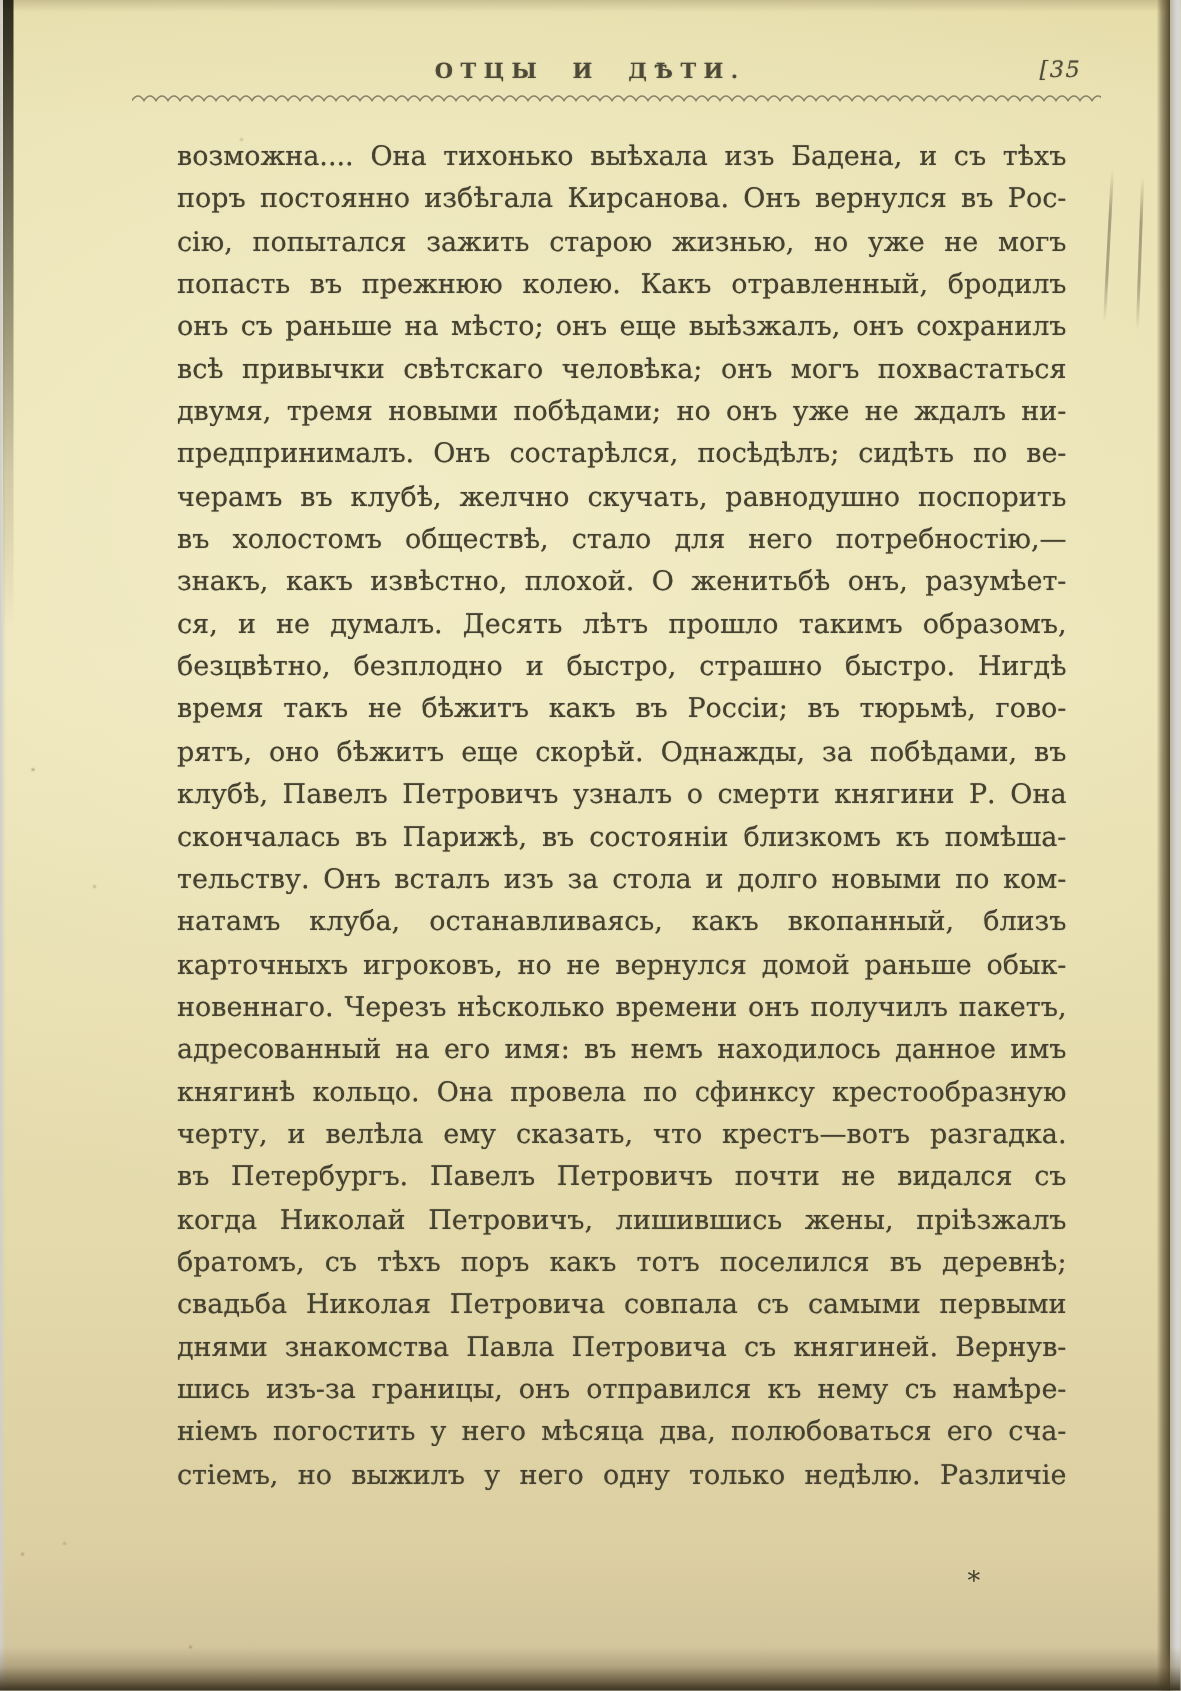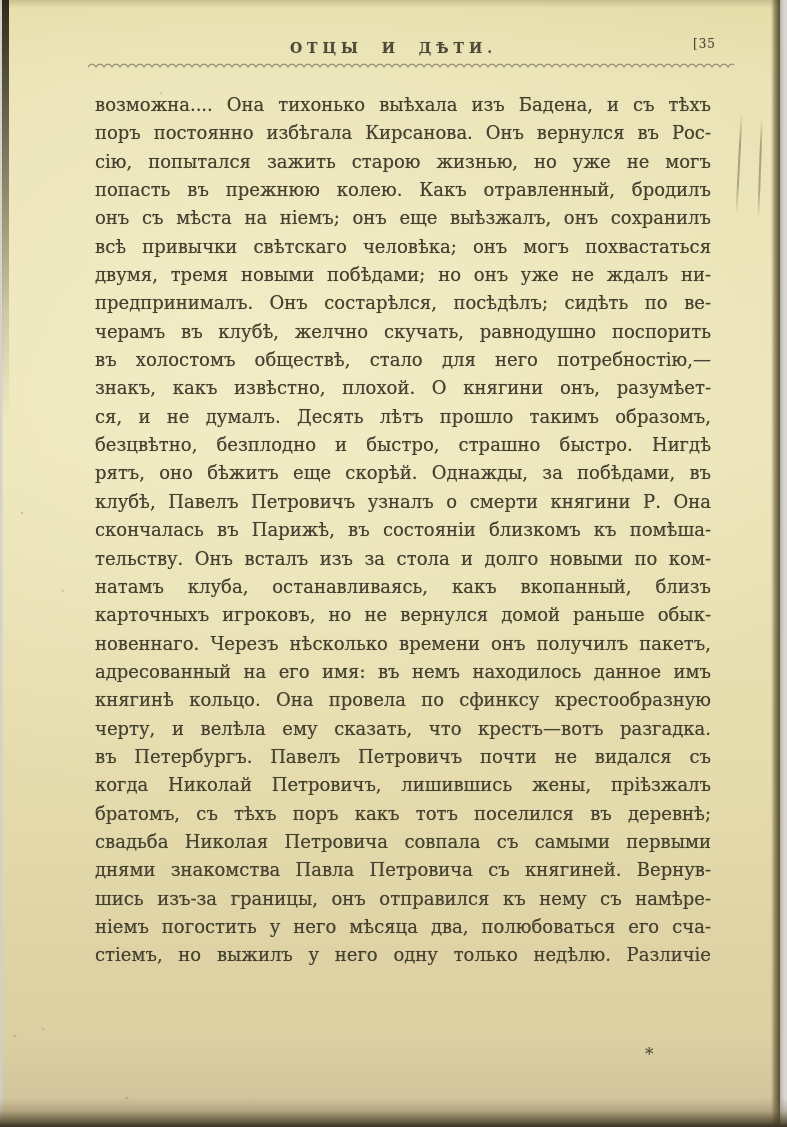--- a/index.html
+++ b/index.html
@@ -45,39 +45,41 @@
   .running-title {
     position: absolute; left: 0; top: 40px; width: 787px;
     text-align: center;
     font-size: 14px; font-weight: bold;
     letter-spacing: 5px; word-spacing: 9px;
     color: #4e4a38;
     text-shadow: 0 0 1px rgba(78,74,56,0.4);
   }
   .page-number {
     position: absolute; left: 693px; top: 37px;
-    font-size: 12px; color: #4e4a38;
+    font-size: 15px; color: #4e4a38;
     letter-spacing: 1px;
     text-shadow: 0 0 1px rgba(78,74,56,0.4);
+    font-style: italic;
   }
   .wavy-rule {
     position: absolute; left: 88px; top: 61px;
     width: 646px; height: 10px;
   }
   
   .text-block {
     position: absolute; left: 95px; top: 91px; width: 616px;
     color: #454130;
     font-size: 18px;
   }
   .line {
     height: 28.35px; line-height: 28.35px;
     text-align: justify; text-align-last: justify;
     white-space: nowrap;
     text-shadow: 0 0 0.7px rgba(58,53,38,0.55);
+    margin-left: 23px;
   }
   .line.indent { text-indent: 24px; }
   
   .signature-mark {
     position: absolute; left: 645px; top: 1044px;
     font-size: 17px; color: #44402f;
   }
   
   .pencil-mark {
     position: absolute; width: 2px; height: 102px;
@@ -111,29 +113,30 @@
 
   <svg class="wavy-rule" viewBox="0 0 646 10" preserveAspectRatio="none">
     <path d="M0,6 q4,-6 8,0 q4,-6 8,0 q4,-6 8,0 q4,-6 8,0 q4,-6 8,0 q4,-6 8,0 q4,-6 8,0 q4,-6 8,0 q4,-6 8,0 q4,-6 8,0 q4,-6 8,0 q4,-6 8,0 q4,-6 8,0 q4,-6 8,0 q4,-6 8,0 q4,-6 8,0 q4,-6 8,0 q4,-6 8,0 q4,-6 8,0 q4,-6 8,0 q4,-6 8,0 q4,-6 8,0 q4,-6 8,0 q4,-6 8,0 q4,-6 8,0 q4,-6 8,0 q4,-6 8,0 q4,-6 8,0 q4,-6 8,0 q4,-6 8,0 q4,-6 8,0 q4,-6 8,0 q4,-6 8,0 q4,-6 8,0 q4,-6 8,0 q4,-6 8,0 q4,-6 8,0 q4,-6 8,0 q4,-6 8,0 q4,-6 8,0 q4,-6 8,0 q4,-6 8,0 q4,-6 8,0 q4,-6 8,0 q4,-6 8,0 q4,-6 8,0 q4,-6 8,0 q4,-6 8,0 q4,-6 8,0 q4,-6 8,0 q4,-6 8,0 q4,-6 8,0 q4,-6 8,0 q4,-6 8,0 q4,-6 8,0 q4,-6 8,0 q4,-6 8,0 q4,-6 8,0 q4,-6 8,0 q4,-6 8,0 q4,-6 8,0 q4,-6 8,0 q4,-6 8,0 q4,-6 8,0 q4,-6 8,0 q4,-6 8,0 q4,-6 8,0 q4,-6 8,0 q4,-6 8,0 q4,-6 8,0 q4,-6 8,0 q4,-6 8,0 q4,-6 8,0 q4,-6 8,0 q4,-6 8,0 q4,-6 8,0 q4,-6 8,0 q4,-6 8,0 q4,-6 8,0 q4,-6 8,0 q4,-6 8,0" fill="none" stroke="#76705a" stroke-width="1.1" opacity="0.85"></path>
   </svg>
 
   <div class="text-block">
       <div class="line">возможна.... Она тихонько выѣхала изъ Бадена, и съ тѣхъ</div>
       <div class="line">поръ постоянно избѣгала Кирсанова. Онъ вернулся въ Рос-</div>
       <div class="line">сію, попытался зажить старою жизнью, но уже не могъ</div>
       <div class="line">попасть въ прежнюю колею. Какъ отравленный, бродилъ</div>
-      <div class="line">онъ съ мѣста на ніемъ; онъ еще выѣзжалъ, онъ сохранилъ</div>
+      <div class="line">онъ съ раньше на мѣсто; онъ еще выѣзжалъ, онъ сохранилъ</div>
       <div class="line">всѣ привычки свѣтскаго человѣка; онъ могъ похвастаться</div>
       <div class="line">двумя, тремя новыми побѣдами; но онъ уже не ждалъ ни-</div>
       <div class="line">предпринималъ. Онъ состарѣлся, посѣдѣлъ; сидѣть по ве-</div>
       <div class="line">черамъ въ клубѣ, желчно скучать, равнодушно поспорить</div>
       <div class="line">въ холостомъ обществѣ, стало для него потребностію,—</div>
-      <div class="line">знакъ, какъ извѣстно, плохой. О княгини онъ, разумѣет-</div>
+      <div class="line">знакъ, какъ извѣстно, плохой. О женитьбѣ онъ, разумѣет-</div>
       <div class="line">ся, и не думалъ. Десять лѣтъ прошло такимъ образомъ,</div>
       <div class="line">безцвѣтно, безплодно и быстро, страшно быстро. Нигдѣ</div>
+      <div class="line">время такъ не бѣжитъ какъ въ Россіи; въ тюрьмѣ, гово-</div>
       <div class="line">рятъ, оно бѣжитъ еще скорѣй. Однажды, за побѣдами, въ</div>
       <div class="line">клубѣ, Павелъ Петровичъ узналъ о смерти княгини Р. Она</div>
       <div class="line">скончалась въ Парижѣ, въ состояніи близкомъ къ помѣша-</div>
       <div class="line">тельству. Онъ всталъ изъ за стола и долго новыми по ком-</div>
       <div class="line">натамъ клуба, останавливаясь, какъ вкопанный, близъ</div>
       <div class="line">карточныхъ игроковъ, но не вернулся домой раньше обык-</div>
       <div class="line">новеннаго. Черезъ нѣсколько времени онъ получилъ пакетъ,</div>
       <div class="line">адресованный на его имя: въ немъ находилось данное имъ</div>
       <div class="line">княгинѣ кольцо. Она провела по сфинксу крестообразную</div>
       <div class="line">черту, и велѣла ему сказать, что крестъ—вотъ разгадка.</div>

